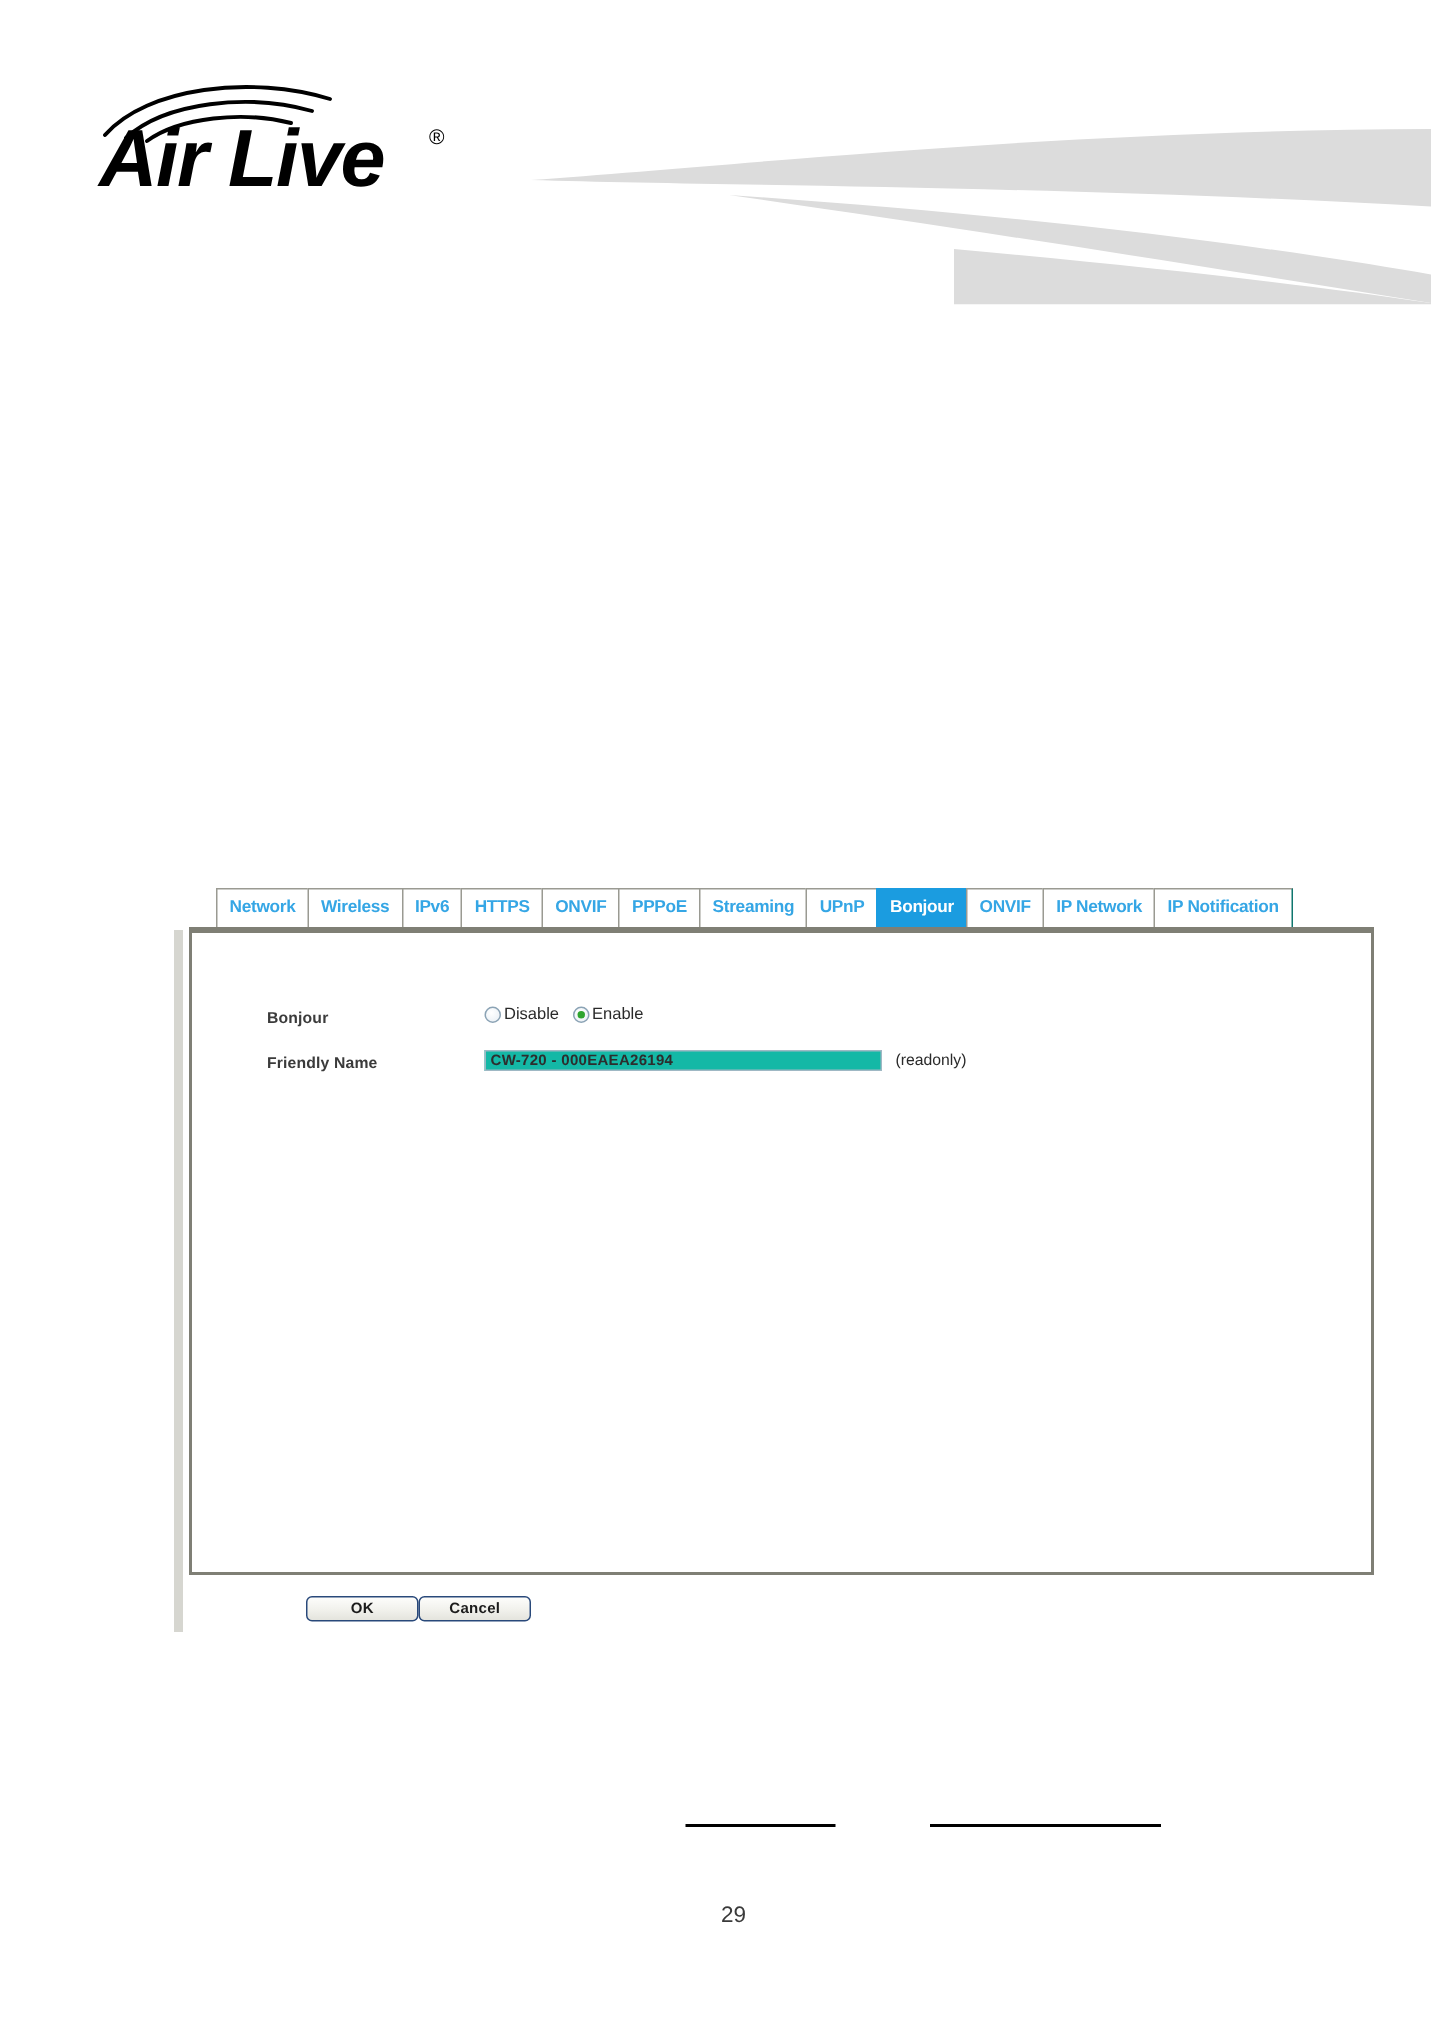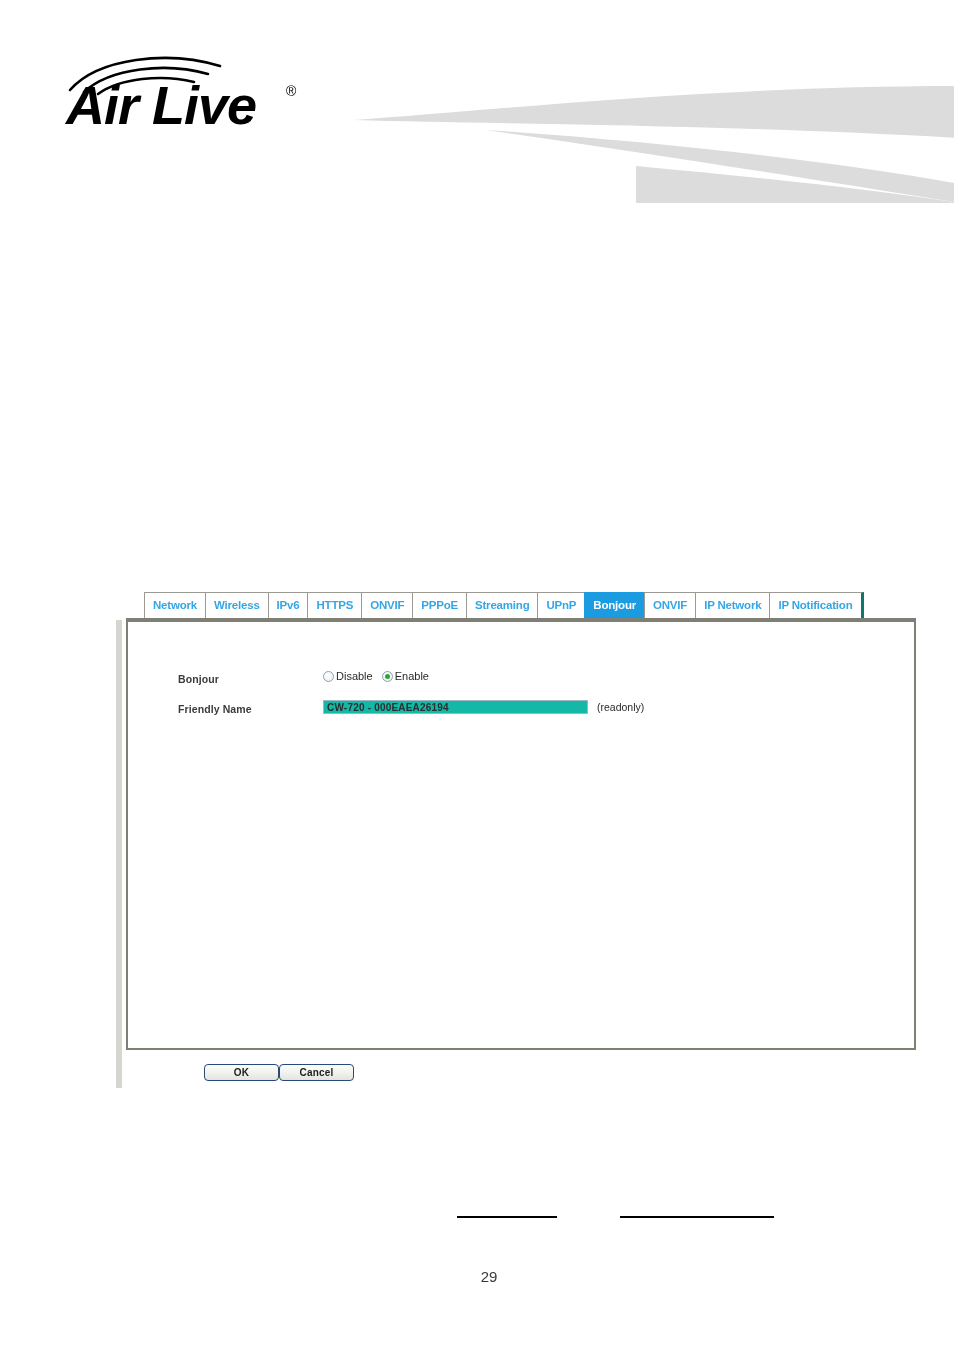--- a/index.html
+++ b/index.html
@@ -68,21 +68,21 @@
     letter-spacing: -0.2px;
     display: flex;
     align-items: center;
     justify-content: center;
     padding: 0 8px;
     box-sizing: border-box;
     white-space: nowrap;
     line-height: 1;
   }
   .tab:last-child {
-    border-right: 3px solid #0f766e;
+    border-right: 1px solid #0f766e;
   }
   .tab.active {
     background: #1b9ce0;
     color: #ffffff;
     border-color: #1b9ce0;
   }
 
   .panel-wrap {
     position: relative;
     margin-top: 0;

